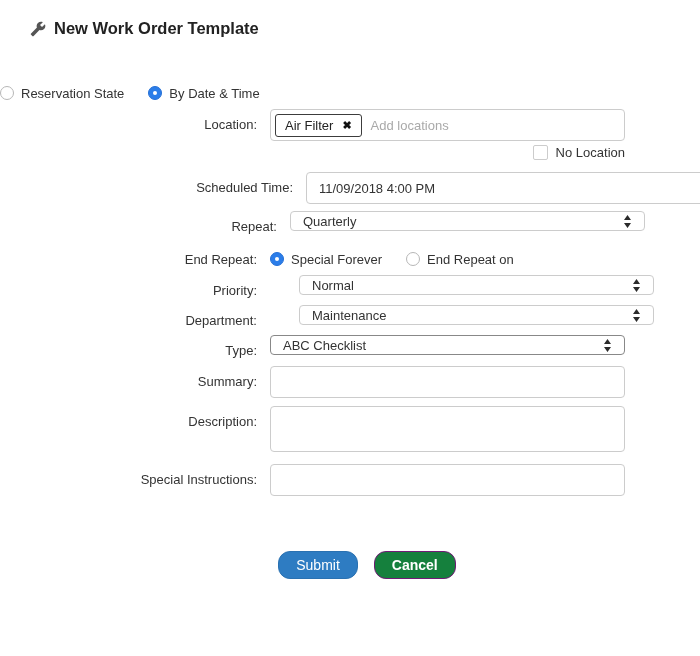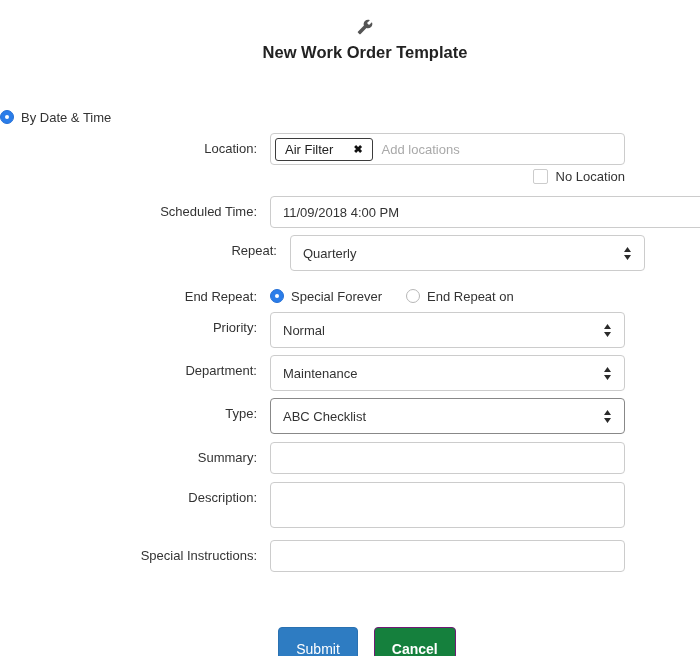--- a/index.html
+++ b/index.html
@@ -6,21 +6,21 @@
   html,body { background:#fff; }
   body {
     width:700px; height:656px;
     font-family:"Liberation Sans", sans-serif;
     font-size:13px; color:#333;
     position:relative;
   }
   .page-title {
     display:flex; align-items:center; gap:8px;
     margin:19px 0 0 30px;
-    font-size:16.5px; font-weight:600; color:#222;flex-direction:column;
+    font-size:16.5px; font-weight:600; color:#222;
   }
   .wrench { width:16px; height:16px; transform:scaleX(-1); }
   form.wo-form { margin-top:42px; }
   .form-row { display:flex; align-items:flex-start; }
   .form-label {
     width:270px; padding-right:13px; text-align:right;
     padding-top:8px; color:#333; flex:none;
   }
   .field-col { width:355px; flex:none; }
 
@@ -51,66 +51,66 @@
   .tb::placeholder { color:#a9a9a9; }
   .ta { height:46px; resize:none; padding:6px 12px; outline:none; }
 
   
   .row-location { margin-bottom:4px; }
   .tagbox {
     height:32px; border:1px solid #ccc; border-radius:4px;
     display:flex; align-items:center; padding:0 4px; background:#fff;
   }
   .tag {
-    display:flex; align-items:center; gap:20px;
+    display:flex; align-items:center; gap:9px;
     border:1px solid #3c3c3c; border-radius:3px;
     padding:3px 9px; margin-right:9px; background:#fff;
     font-size:13px; color:#222; white-space:nowrap;
   }
   .tag .x { font-size:11px; font-weight:700; color:#111; cursor:pointer; line-height:1; }
   .tag-placeholder { color:#a9a9a9; }
 
   
   .row-noloc { height:18px; margin-bottom:9px; }
   .noloc-wrap {
     display:flex; justify-content:flex-end; align-items:center;
     gap:8px; margin-right:-28px;
   }
   .checkbox {
     width:15px; height:15px; border:1px solid #ccc; border-radius:2px;
     background:#fff; flex:none;
   }
 
   
-  .row-sched { margin-bottom:7px; }
+  .row-sched { margin-bottom:7px;padding-left:36px; }
   .input-group { display:flex; width:100%; }
   .input-group .tb { border-radius:4px 0 0 4px; flex:1; }
 
   
   .fake-select {
-    height:36px; display:flex; align-items:center;
+    height:20px; display:flex; align-items:center;
     padding:0 12px; justify-content:space-between; cursor:default;
   }
   .fake-select.focused { border-color:#888; }
   .caret { flex:none; margin-left:8px; }
 
-  .row-sel { margin-bottom:7px; }
+  .row-sel { margin-bottom:7px;gap:29px; }
   .row-repeat { margin-bottom:12px;padding-left:20px; }
   .row-type { margin-bottom:8px; }
   .row-summary { margin-bottom:8px; }
   .row-desc { margin-bottom:9px; }
   .row-special { margin-bottom:55px; }
 
   
   .btn-row {
     display:flex; justify-content:center; gap:16px;
     padding-left:34px;
   }
   .btn {
-    height:44px; padding:0 17px; border-radius:4px;
+    height:28px; padding:0 17px; border-radius:12px;
     font-family:"Liberation Sans", sans-serif;
     font-size:14px; color:#fff; cursor:pointer;
   }
   .btn-submit { background:#2e7cc2; border:1px solid #2a71b1; }
   .btn-cancel { background:#15803d; border:1px solid #701a75;font-weight:bold; }
 </style>
 </head>
 <body>
 
 <div class="page-title">
@@ -118,20 +118,24 @@
     <path d="M22.7 19l-9.1-9.1c.9-2.3.4-5-1.5-6.9-2-2-5-2.4-7.4-1.3L9 6 6 9 1.6 4.7C.4 7.1.9 10.1 2.9 12.1c1.9 1.9 4.6 2.4 6.9 1.5l9.1 9.1c.4.4 1 .4 1.4 0l2.3-2.3c.5-.4.5-1.1.1-1.4z"></path>
   </svg>
   <span>New Work Order Template</span>
 </div>
 
 <form class="wo-form">
 
   <div class="form-row row-radios">
     <div class="field-col radio-group">
       <span class="radio-opt">
+        <span class="radio"></span>
+        <span>Reservation State</span>
+      </span>
+      <span class="radio-opt">
         <span class="radio checked"></span>
         <span>By Date &amp; Time</span>
       </span>
     </div>
   </div>
 
   <div class="form-row row-location">
     <div class="form-label">Location:</div>
     <div class="field-col">
       <div class="tagbox">

